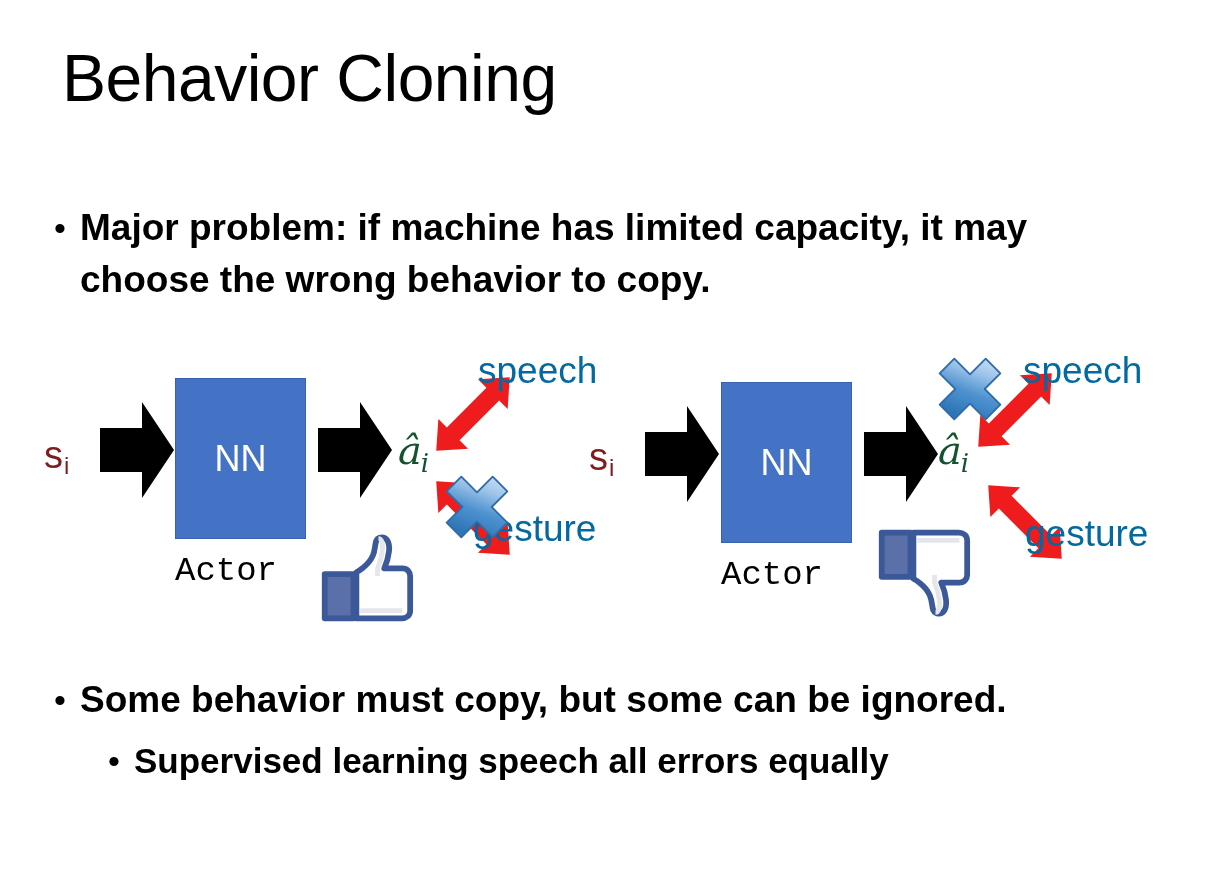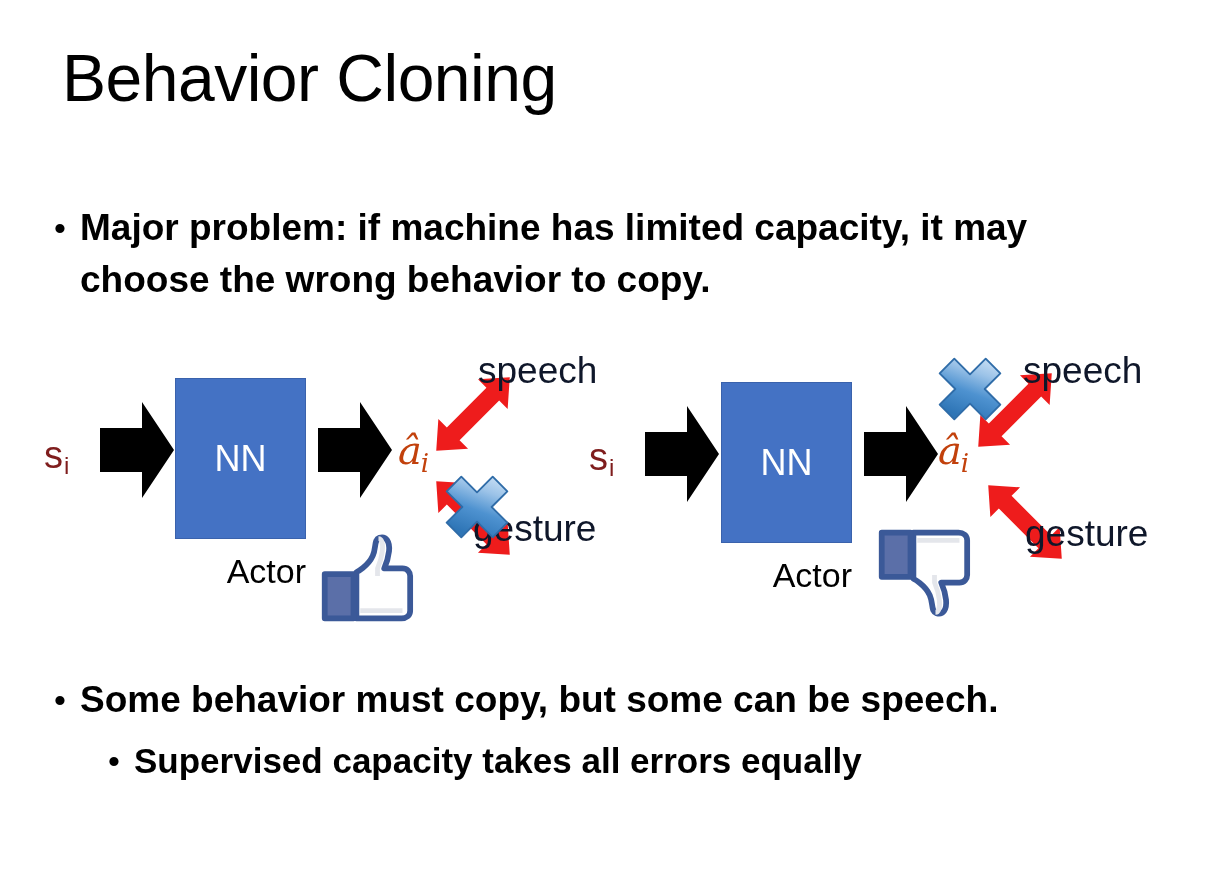--- a/index.html
+++ b/index.html
@@ -123,32 +123,33 @@
     font-size: 36px;
     font-weight: 400;
     line-height: 1;
     text-align: right;
   }
   .actor-label {
     position: absolute;
     font-size: 34px;
     line-height: 1;
     color: #000;
-    text-align: right;
-    white-space: nowrap;
+    text-align: left;
+    white-space: nowrap;
+    font-family: Liberation Mono, monospace;
   }
 
   
   .action-label {
     position: absolute;
     font-family: "DejaVu Serif", serif;
     font-style: italic;
     font-size: 40px;
     line-height: 1;
-    color: #c2410c;
+    color: #14532d;
     white-space: nowrap;
   }
   .action-label sub {
     font-size: 26px;
     vertical-align: baseline;
     position: relative;
     top: 8px;
     left: -1px;
   }
 
@@ -157,21 +158,21 @@
     position: absolute;
     width: 120px;
     height: 120px;
   }
   .red-arrow svg { display: block; width: 100%; height: 100%; overflow: visible; }
 
   .out-label {
     position: absolute;
     font-size: 37px;
     line-height: 1;
-    color: #0f172a;
+    color: #0369a1;
     white-space: nowrap;
     text-align: center;
   }
 
   
   .x-mark {
     position: absolute;
     width: 74px;
     height: 74px;
   }
@@ -345,24 +346,24 @@
           <path d="M44,84 L88,84" fill="none" stroke="#E4E6EB" stroke-width="5"></path>
           <rect x="7" y="46" width="30" height="46" fill="#5B6FA8" stroke="#3B5998" stroke-width="6" stroke-linejoin="round"></rect>
         </g>
       </svg>
     </div>
   </div>
 
   <div class="bullet-block" id="bullet-bottom-1">
     <div class="bullet-row">
       <span class="bullet-mark">•</span>
-      <span class="bullet-text">Some behavior must copy, but some can be speech.</span>
+      <span class="bullet-text">Some behavior must copy, but some can be ignored.</span>
     </div>
   </div>
 
   <div class="bullet-block" id="bullet-bottom-2">
     <div class="bullet-row">
       <span class="bullet-mark">•</span>
-      <span class="bullet-text">Supervised capacity takes all errors equally</span>
+      <span class="bullet-text">Supervised learning speech all errors equally</span>
     </div>
   </div>
 
 </div>
 
 </body></html>

